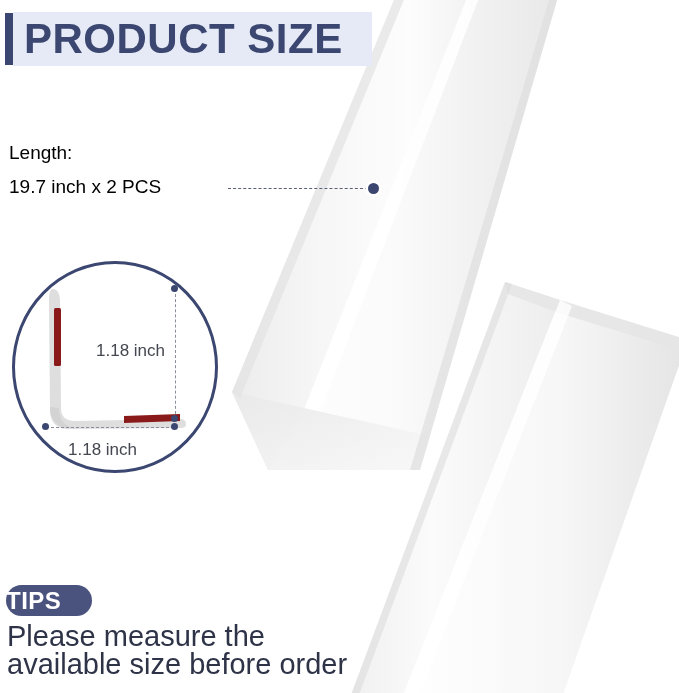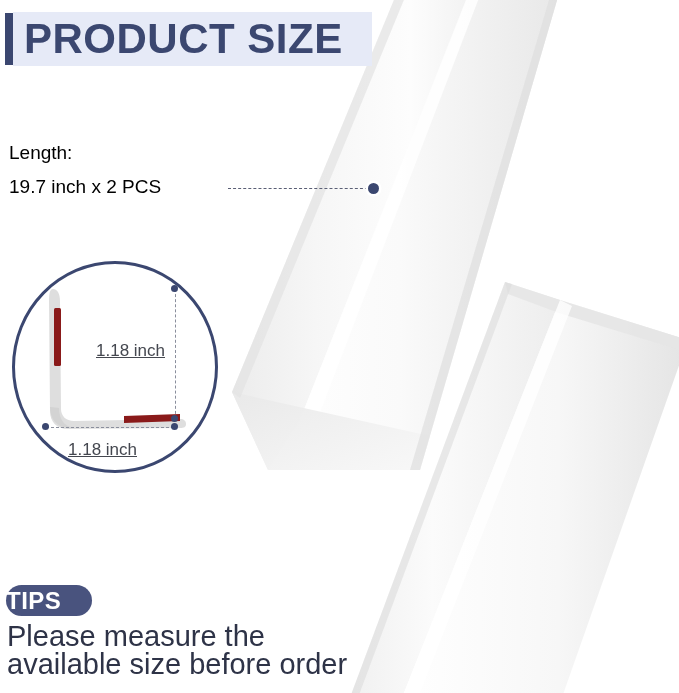--- a/index.html
+++ b/index.html
@@ -99,21 +99,20 @@
   #profile-svg {
     position: absolute;
     left: 0;
     top: 0;
   }
   .dim-label {
     position: absolute;
     font-size: 17px;
     color: #44474f;
     white-space: nowrap;
-    text-decoration: underline;
   }
   #dim-label-vertical {
     left: 96px;
     top: 341px;
   }
   #dim-label-horizontal {
     left: 68px;
     top: 440px;
   }
   

